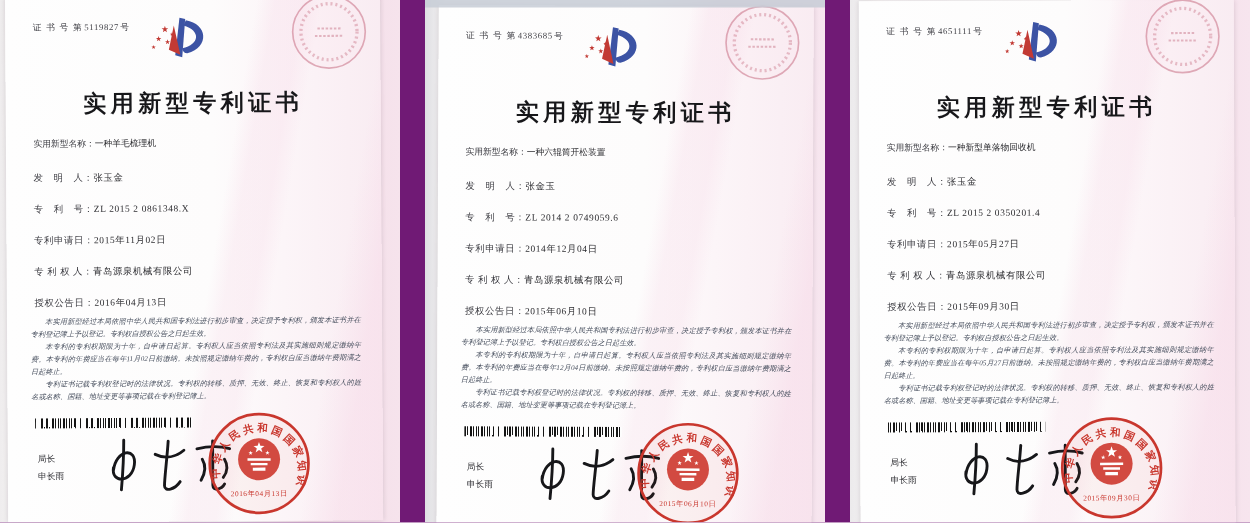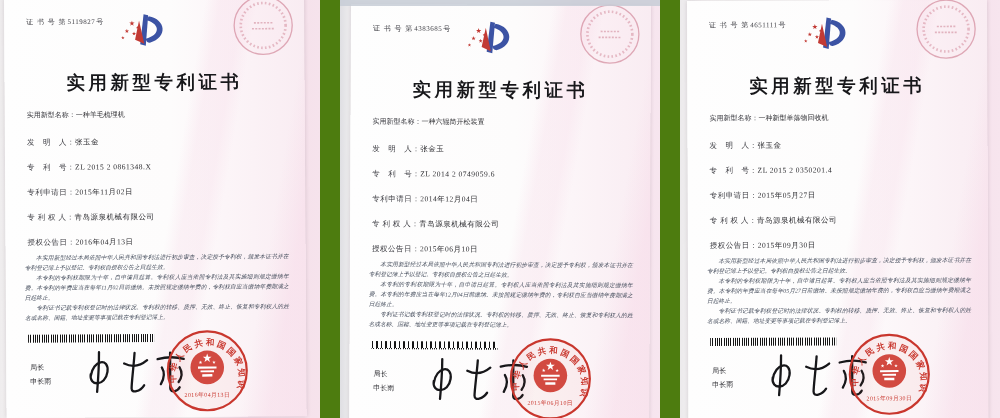--- a/index.html
+++ b/index.html
@@ -1,20 +1,20 @@
 <!DOCTYPE html>
 <html style="--seal-red: #c9372e; --logo-blue: #3c53a4; --logo-red: #c23a34; --paper-pink: #f6e0eb;"><head>
 <meta charset="utf-8">
 <style>
   * { margin:0; padding:0; box-sizing:border-box; }
   html,body { background:#ffffff; }
   .strip {
     width:1000px; height:418px;
     display:flex; gap:20px;
-    background:#4d7c0f;
+    background:#701a75;
     overflow:hidden;
     font-family:"Liberation Serif","DejaVu Serif",serif;
   }
   .panel {
     position:relative; width:332px; height:418px; overflow:hidden;
     background:linear-gradient(90deg,#efedee 0%,#f7f5f5 6%,#fbfafa 60%,#f3dde8 78%,#f6e3ec 100%);
   }
   .panel.p2 { background:linear-gradient(90deg,#dfdfe3 0%,#f6f4f4 5%,#fbfafa 55%,#f2dce8 75%,#f7e6ef 100%); }
   .panel.p2::before { content:''; position:absolute; top:0; left:0; right:0; height:6px; background:#c7ccd6; opacity:.85; z-index:3; }
   .panel.p3 { background:linear-gradient(90deg,#eceaec 0%,#f8f6f6 7%,#fcfbfb 58%,#f4dee9 80%,#f7e5ee 100%); }

